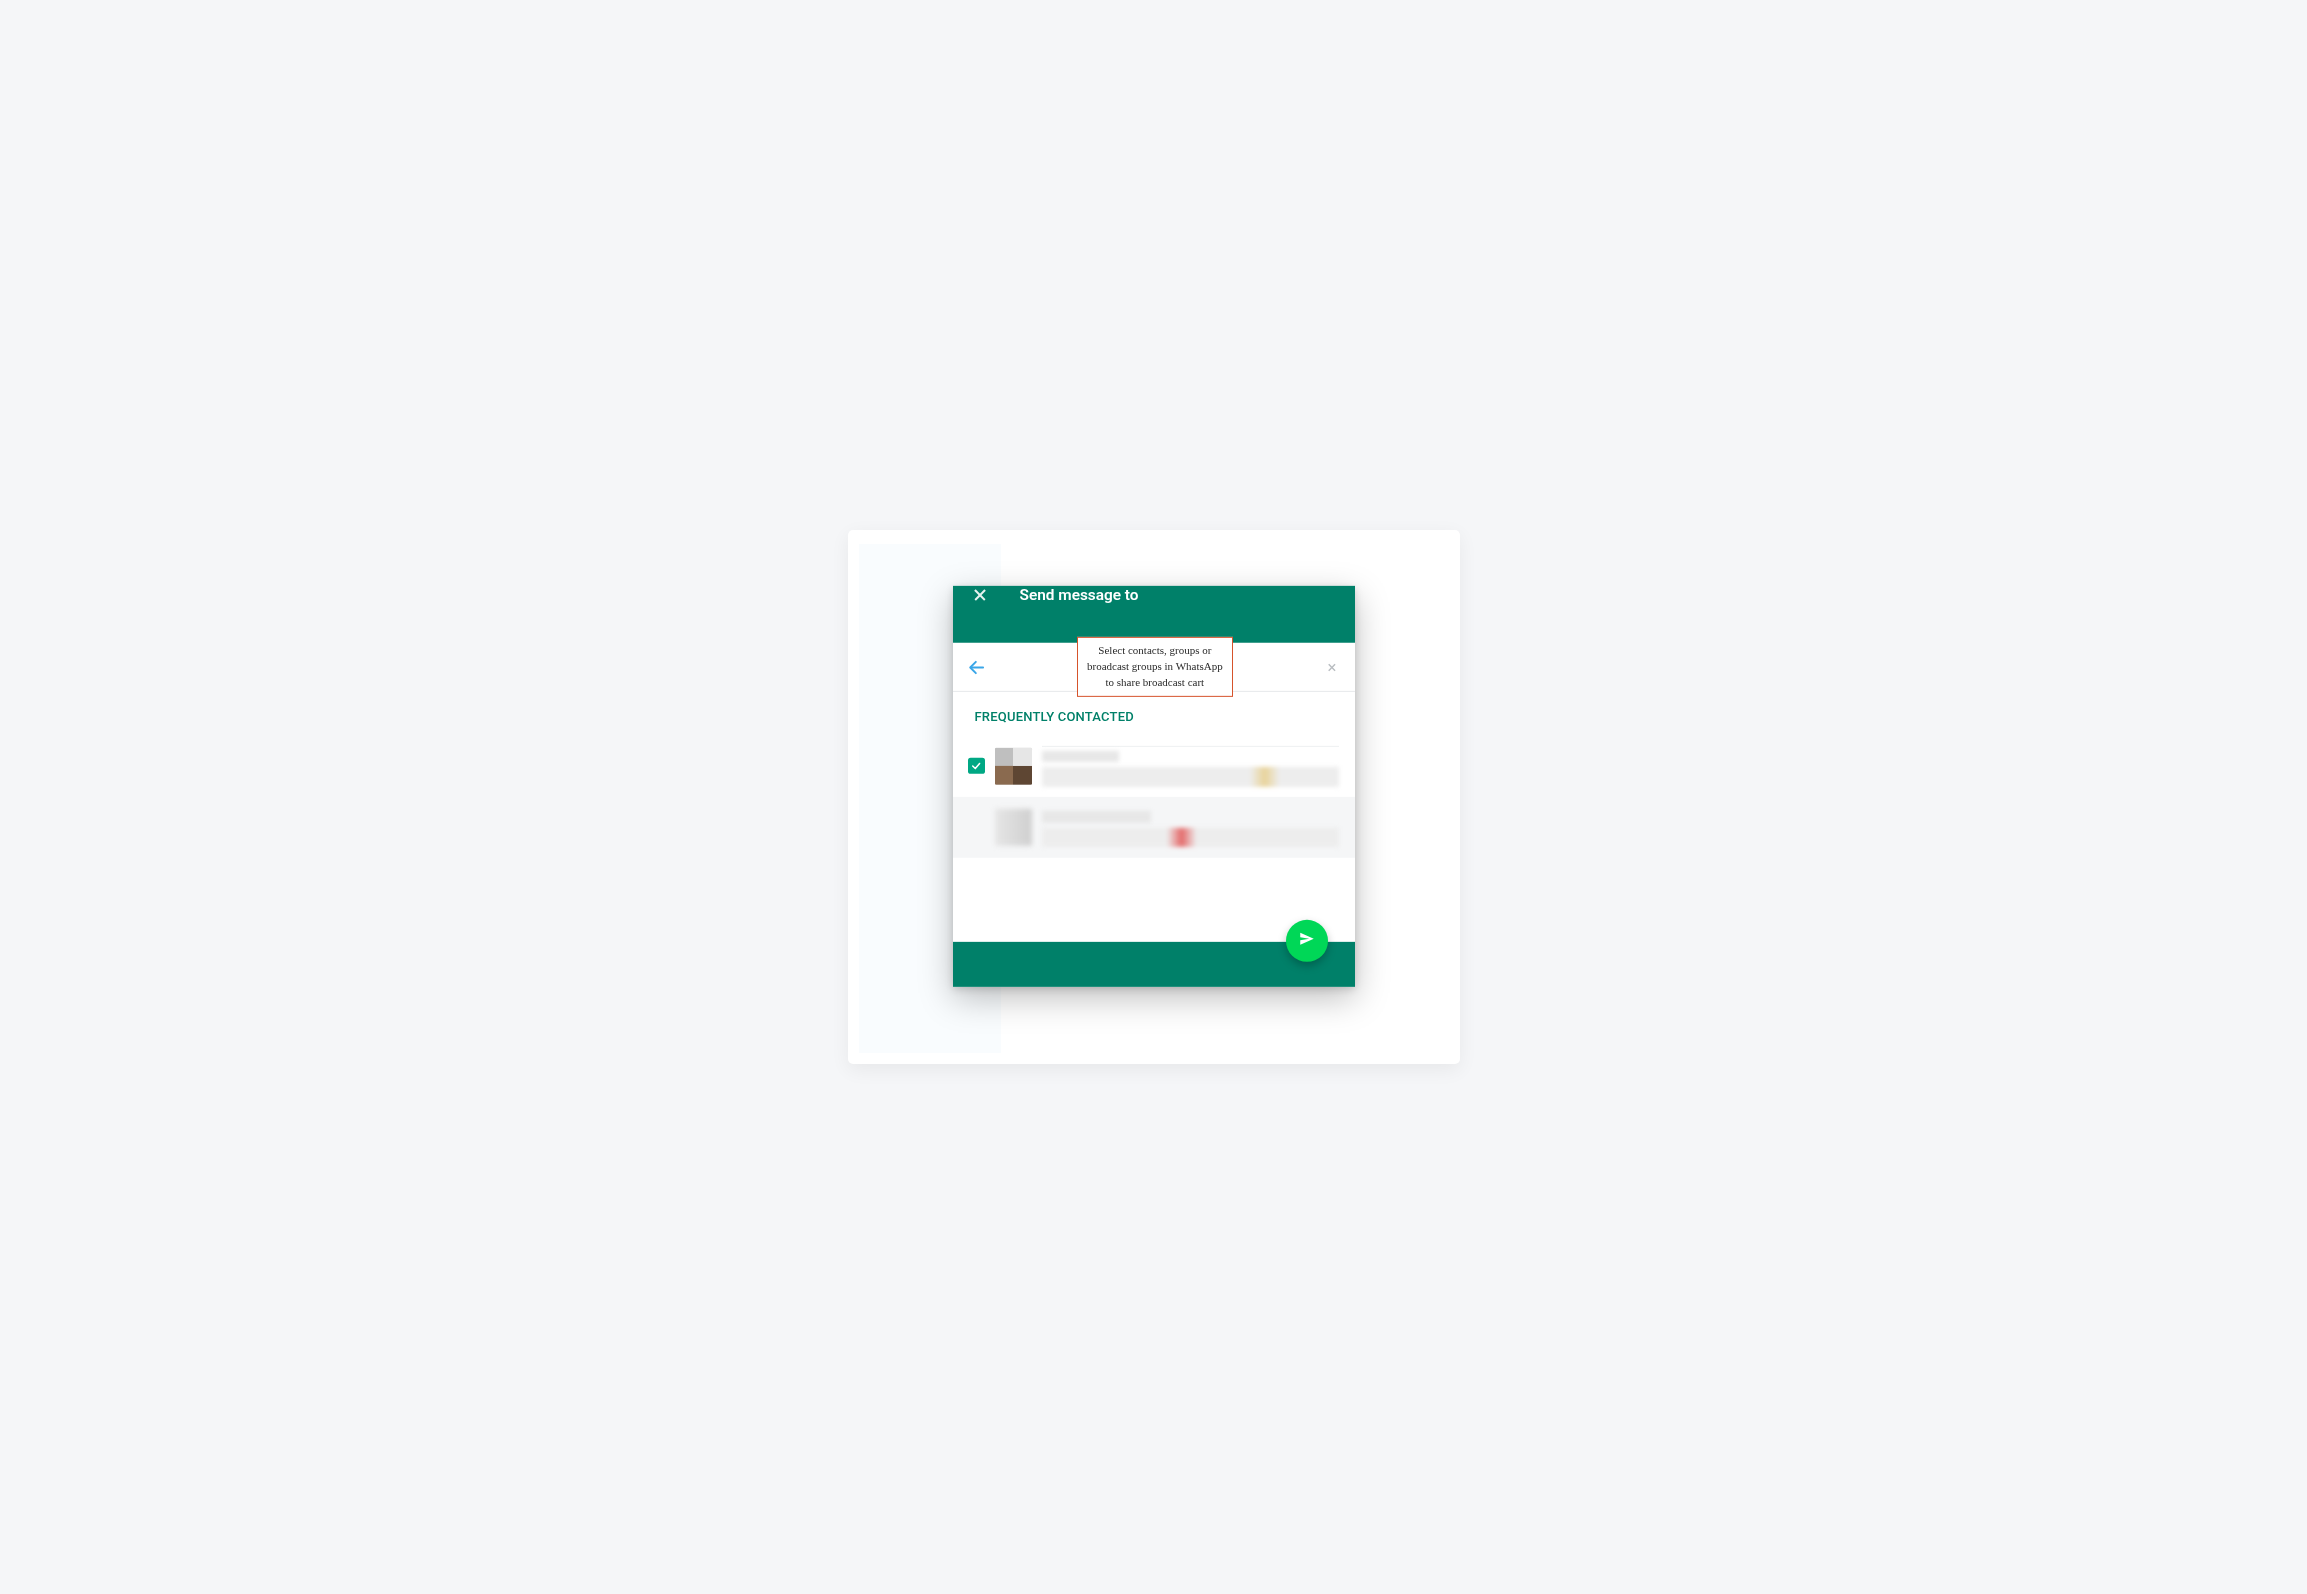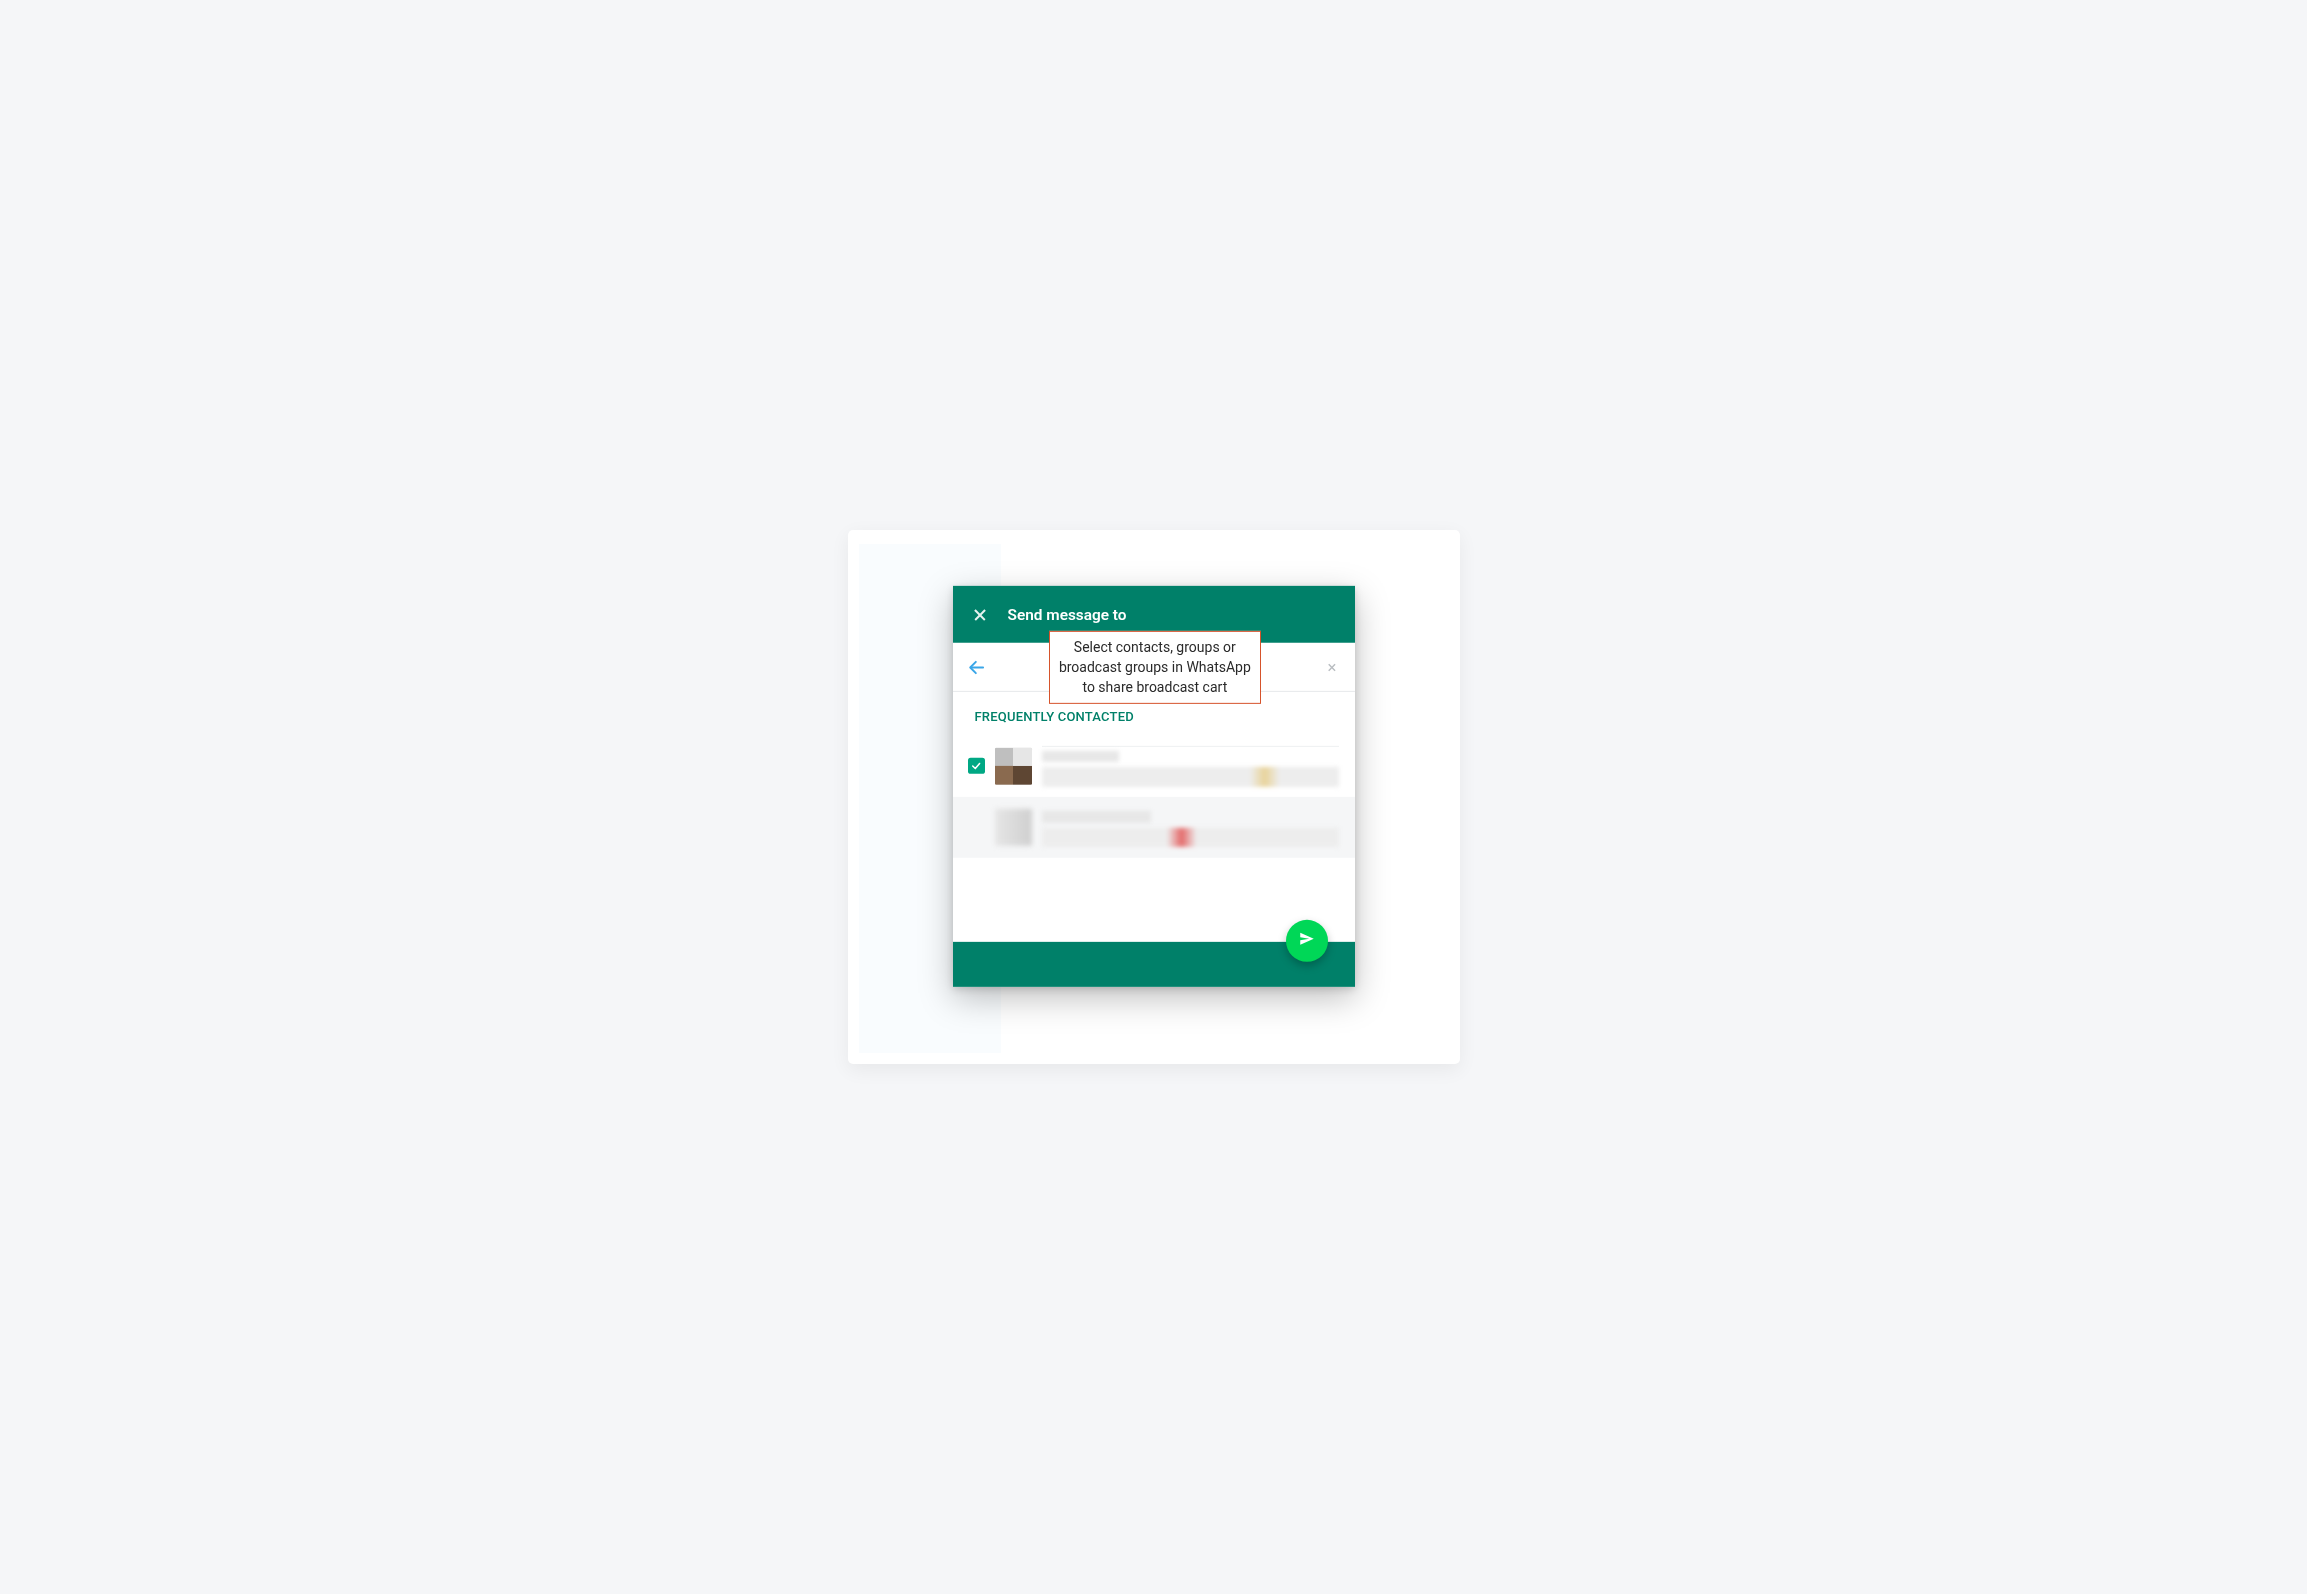--- a/index.html
+++ b/index.html
@@ -98,22 +98,22 @@
     display: flex;
     flex-direction: column;
     z-index: 10;
   }
 
   .modal-header {
     background: #008069;
     color: #ffffff;
     height: 57px;
     display: flex;
-    align-items: center;
-    gap: 19px;
+    align-items: flex-start;
+    gap: 31px;
     padding: 0 18px;
   }
   .close-x {
     width: 18px; height: 18px;
     position: relative;
     color: #e6f3f0;
     cursor: pointer;
   }
   .close-x::before, .close-x::after {
     content:""; position:absolute; left:50%; top:50%;
@@ -143,24 +143,25 @@
     cursor: pointer;
     flex-shrink:0;
   }
   .back-arrow svg { width: 19.3px; height: 19.3px; }
   .callout {
     position: relative;
     border: 1.9px solid #d6532b;
     padding: 5.1px 9px;
     text-align: center;
     color: #2a2a2a;
-    font-size: 14px;
+    font-size: 11px;
     line-height: 1.45;
     margin: 0 auto;
     background:#fff;
+    font-family:Liberation Serif, serif;
   }
   .clear-x {
     color: #b9bdc1;
     font-size: 16.7px;
     cursor: pointer;
     width: 19.3px;
     text-align: center;
     flex-shrink:0;
   }
 

